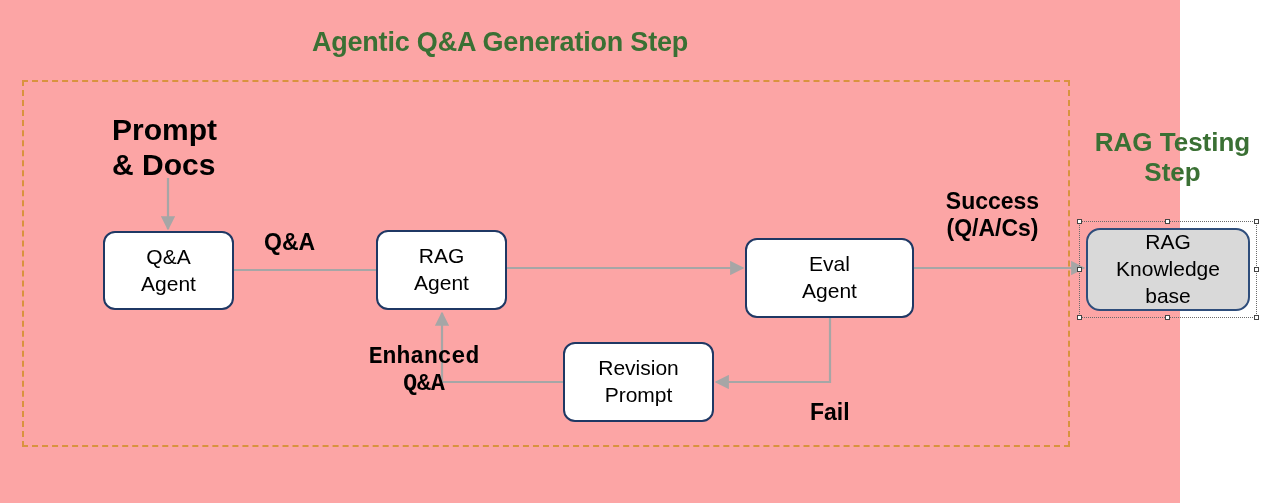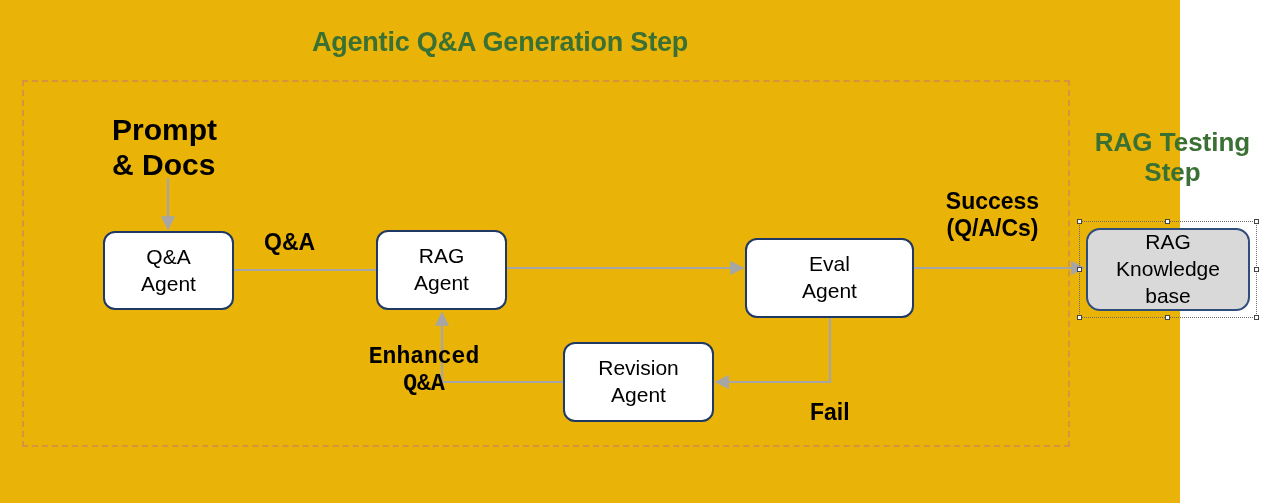--- a/index.html
+++ b/index.html
@@ -10,21 +10,21 @@
   body {
     width: 1280px; height: 503px;
     font-family: "Liberation Sans", sans-serif;
     position: relative;
     overflow: hidden;
   }
   #canvas {
     position: relative;
     width: 1180px;
     height: 503px;
-    background: #eab308;
+    background: #fca5a5;
   }
   
   .section-title {
     position: absolute;
     color: #3a7034;
     font-weight: bold;
     text-align: center;
     line-height: 1.15;
     white-space: pre-line;
   }
@@ -154,21 +154,21 @@
   <div class="node" id="node-qa-agent">Q&amp;A
 Agent</div>
 
   <div class="node" id="node-rag-agent">RAG
 Agent</div>
 
   <div class="node" id="node-eval-agent">Eval
 Agent</div>
 
   <div class="node" id="node-revision-agent">Revision
-Agent</div>
+Prompt</div>
 
   <div class="node" id="node-knowledge-base">RAG
 Knowledge
 base</div>
 
   <div id="kb-selection">
     <span class="handle tl"></span>
     <span class="handle tm"></span>
     <span class="handle tr"></span>
     <span class="handle ml"></span>

